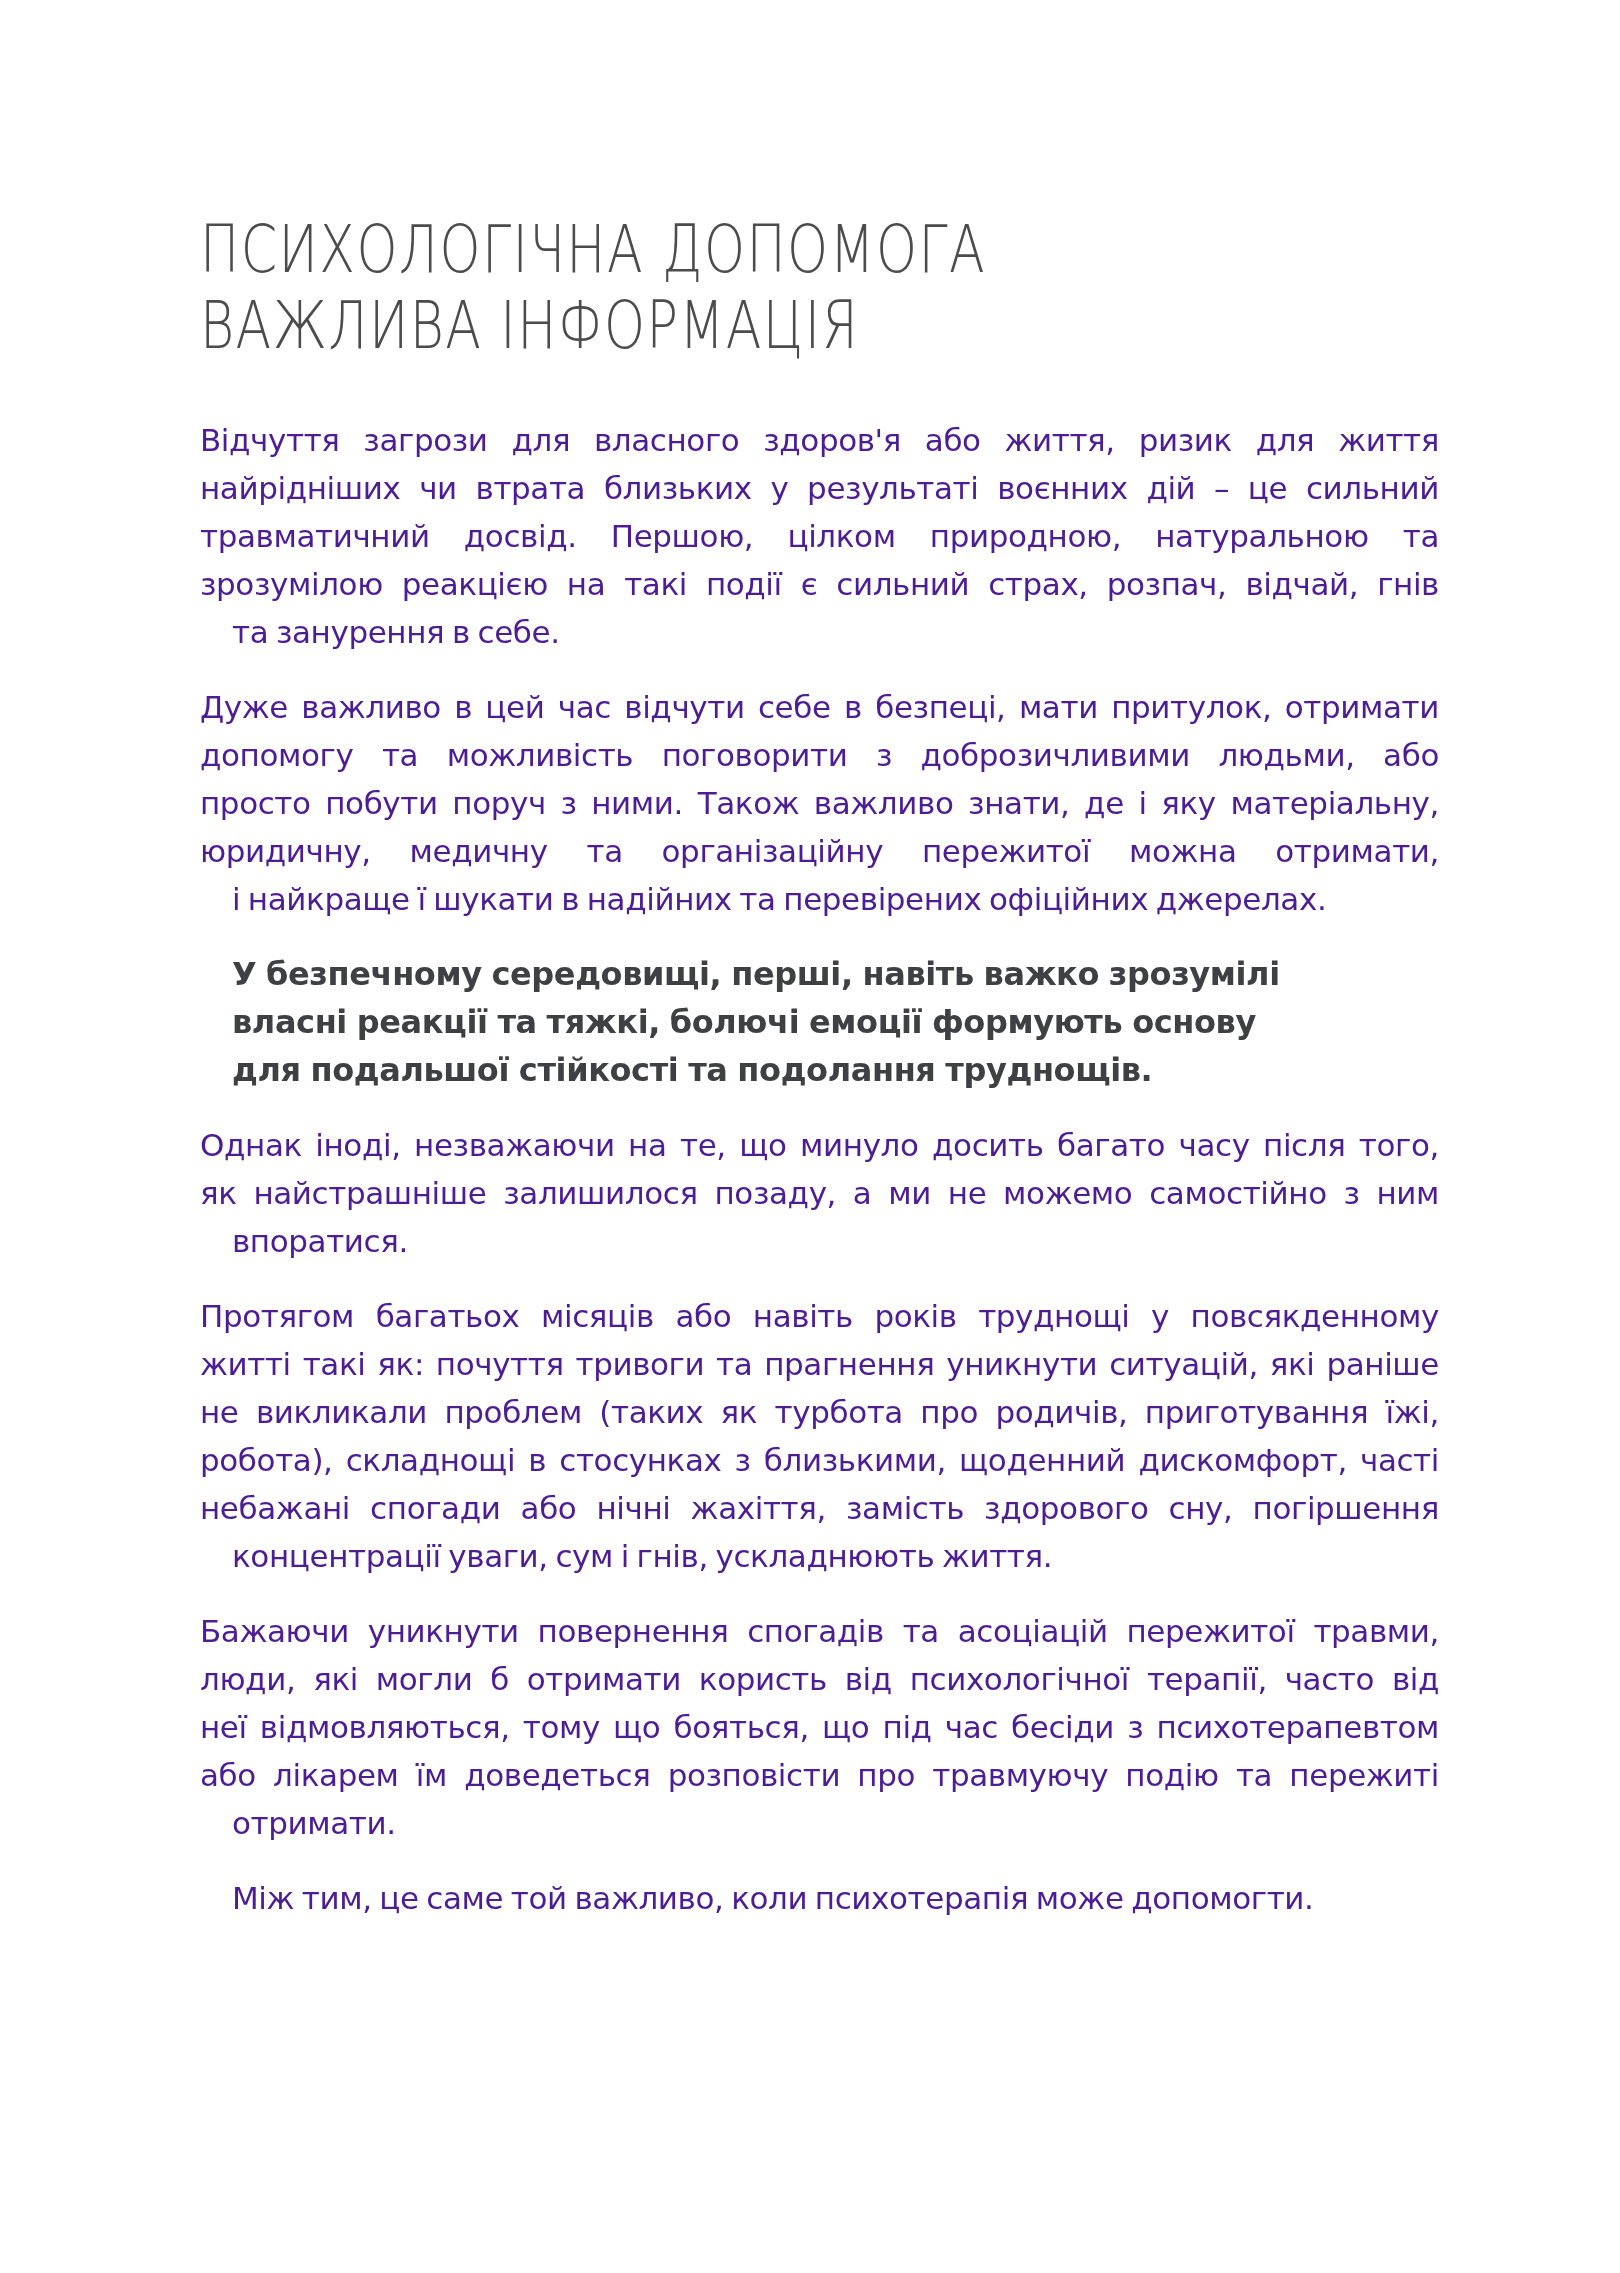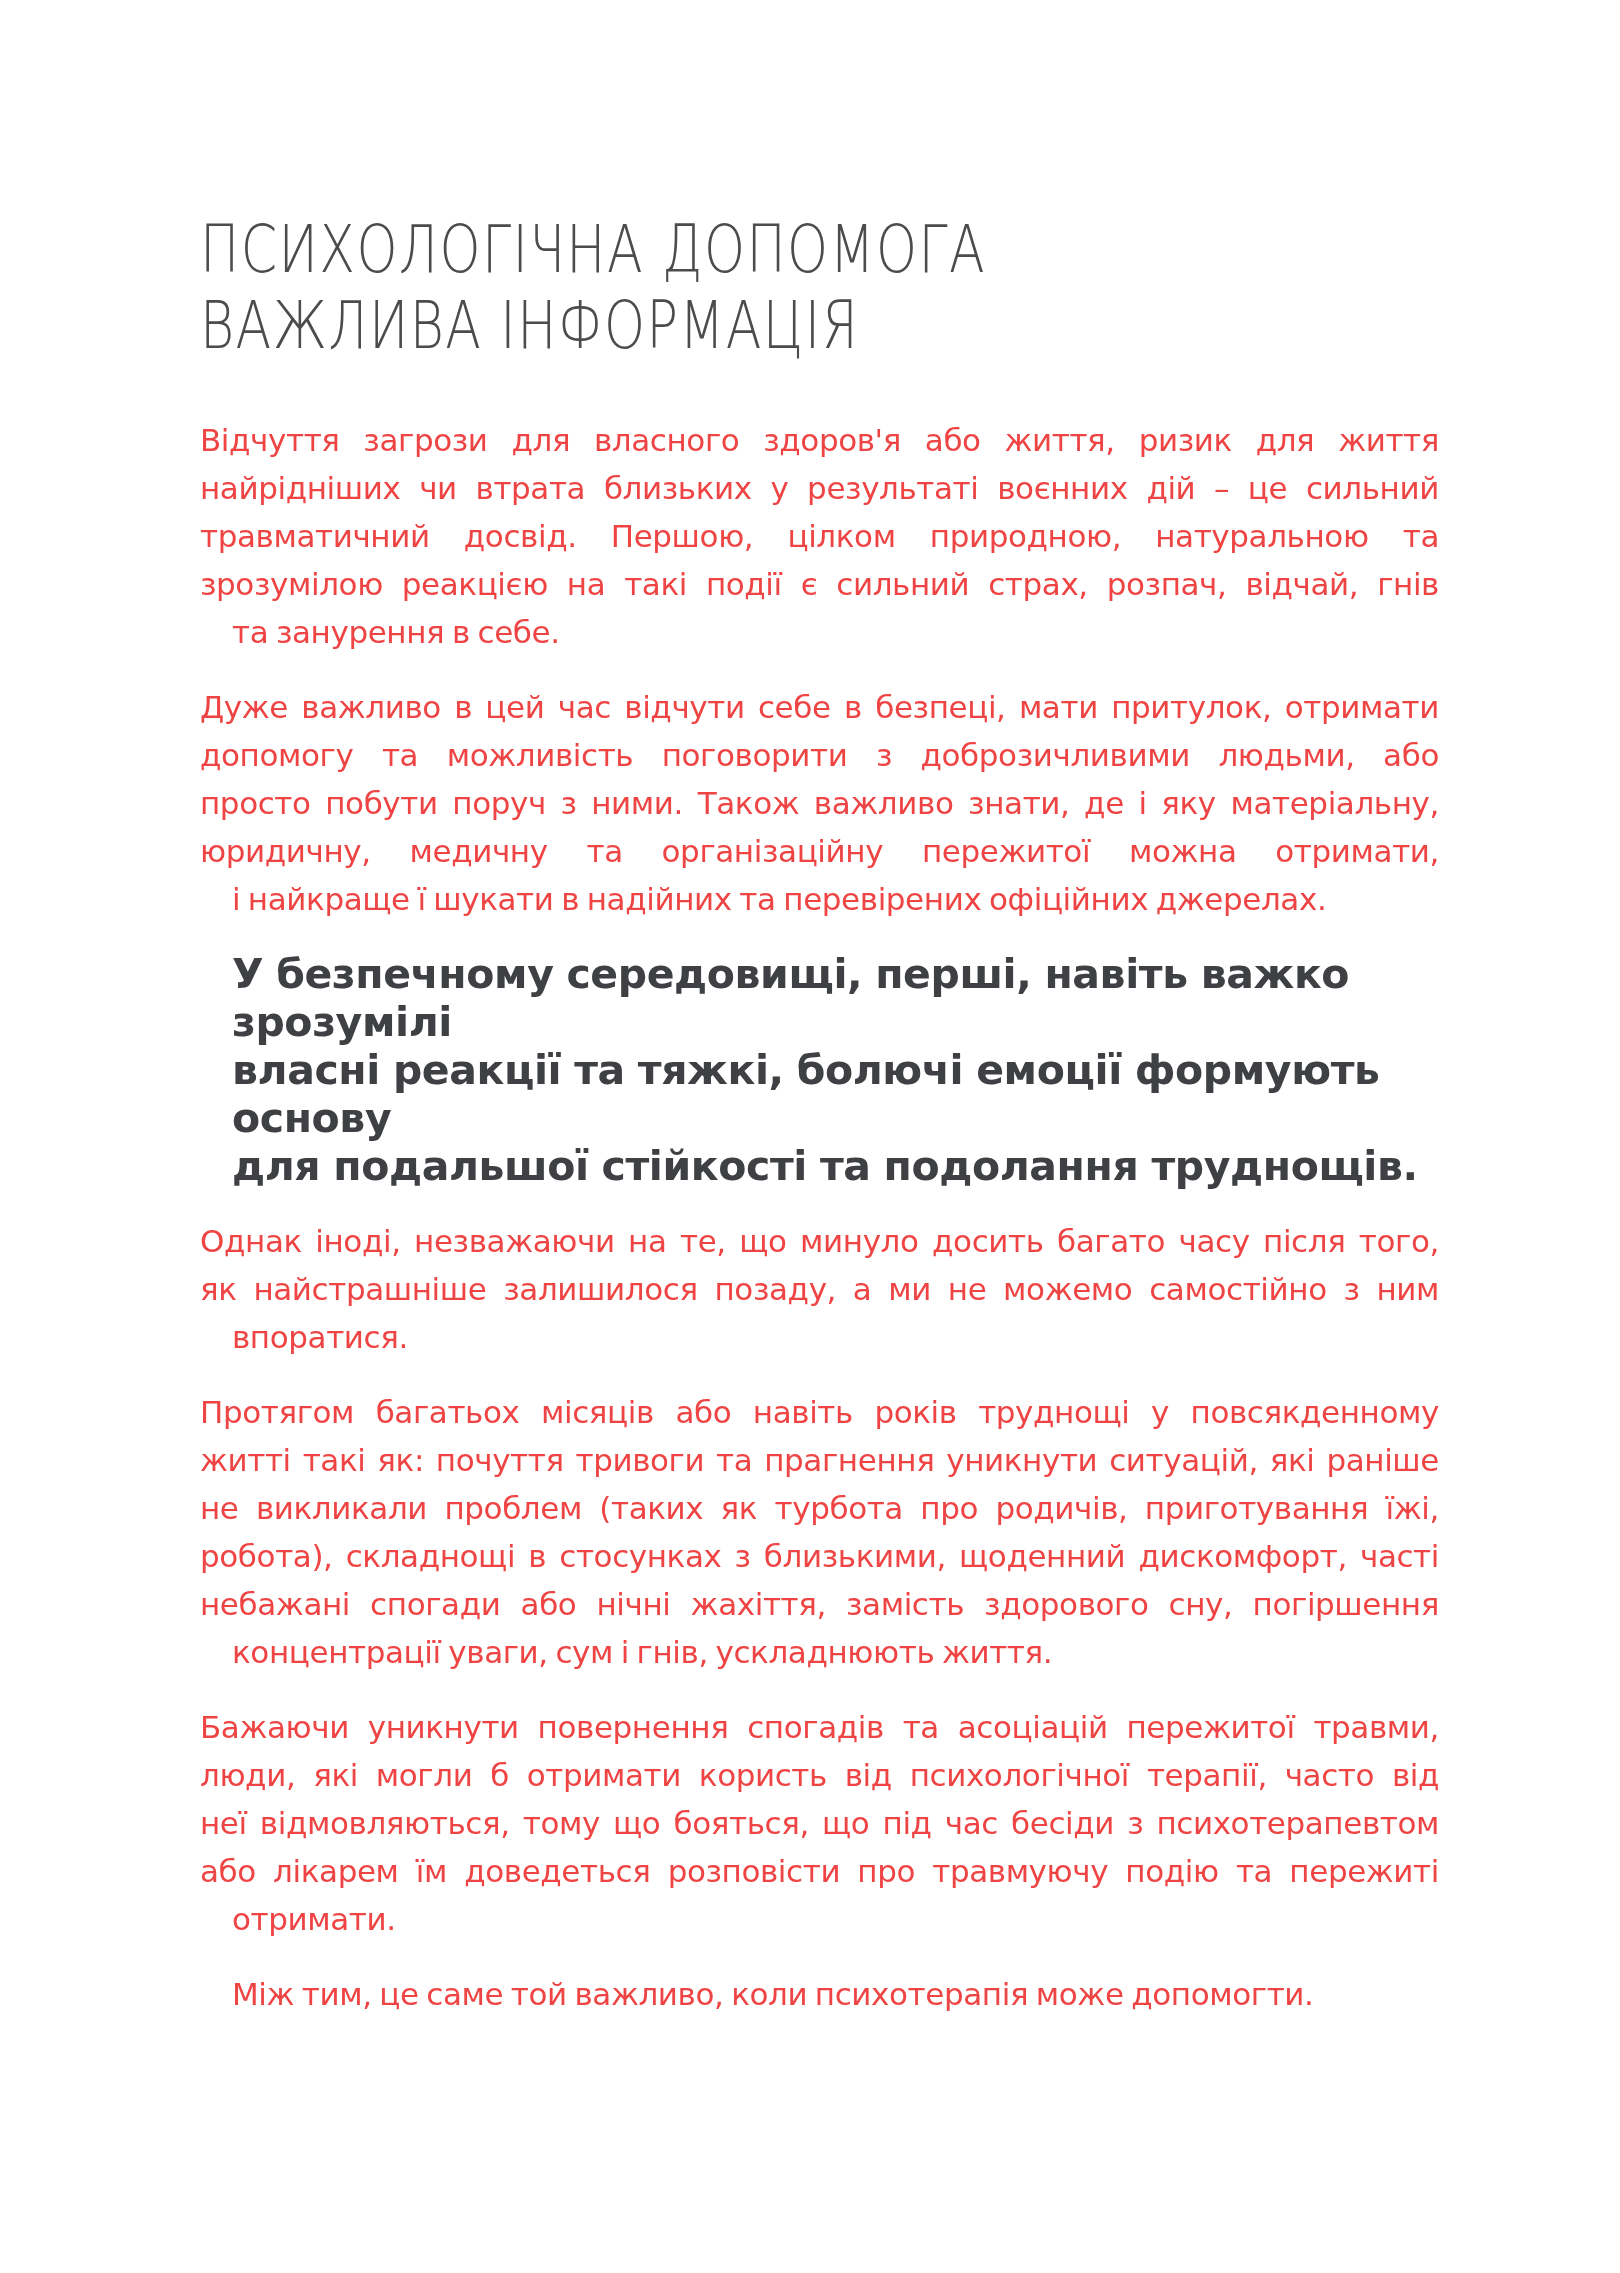--- a/index.html
+++ b/index.html
@@ -36,35 +36,35 @@
   }
   .title-line > span {
     display: inline-block;
     transform: scaleX(0.79);
     transform-origin: 0 50%;
   }
   .para {
     margin: 0 0 27px 0;
     font-size: 31px;
     line-height: 48px;
-    color: #ef4444;
+    color: #4c1d95;
     letter-spacing: -0.4px;
     word-spacing: -1.8px;
   }
   .para .jline {
     text-align: justify;
     text-align-last: justify;
   }
   .para .lline {
     text-align: left;
     margin-left: 32px;
   }
   .para.emphasis {
     font-weight: 700;
-    font-size: 41px;
+    font-size: 32px;
     color: #3e4043;
     letter-spacing: -0.4px;
     word-spacing: -0.9px;
   }
 </style>
 </head>
 <body>
 
 <div class="page">
   <div class="content">

